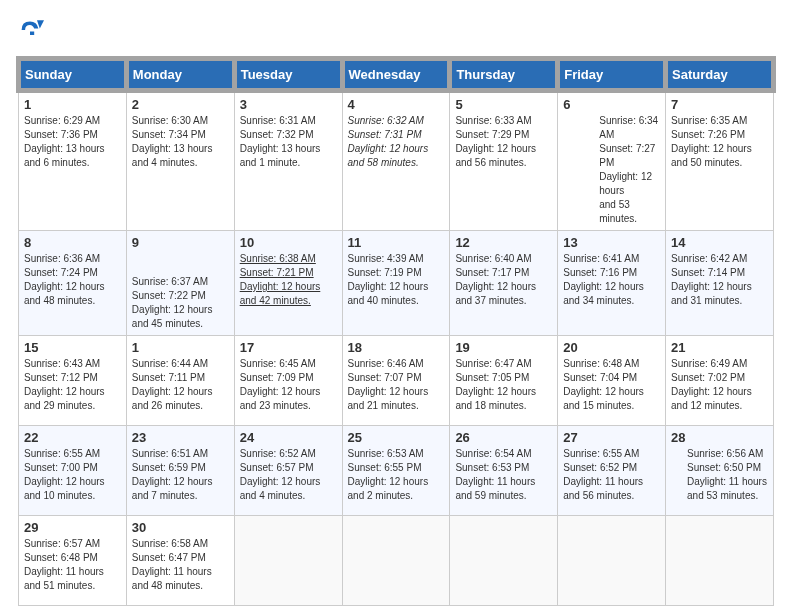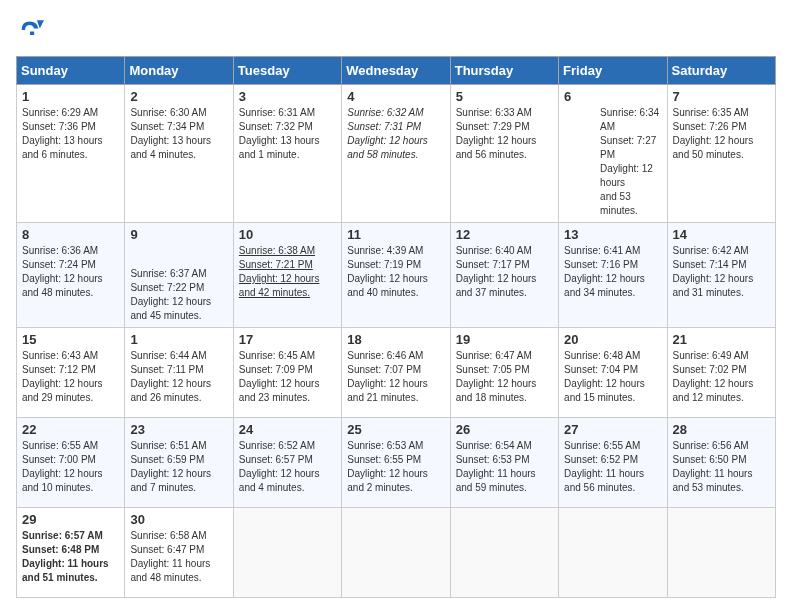--- a/index.html
+++ b/index.html
@@ -42,21 +42,21 @@
       border-collapse: collapse;
       table-layout: fixed;
     }
     thead tr th {
       background-color: #2a6db5;
       color: #fff;
       font-size: 13px;
       font-weight: bold;
       padding: 6px 4px;
       text-align: left;
-      border: 1px solid #a3a3a3;
+      border: 5px solid #a3a3a3;
     }
     tbody tr td {
       vertical-align: top;
       border: 1px solid #ccc;
       padding: 4px 5px;
       font-size: 10px;
       color: #333;
       height: 90px;
       background: #fff;
     }
@@ -302,30 +302,30 @@
         </td>
         <td>
           <span class="day-num">27</span>
           <div class="day-info" style="white-space: pre-wrap;">Sunrise: 6:55 AM
 Sunset: 6:52 PM
 Daylight: 11 hours
 and 56 minutes.</div>
         </td>
         <td>
           <span class="day-num">28</span>
-          <div class="day-info" style="white-space: pre-wrap;">Sunrise: 6:56 AM
+          <div class="day-info" style="white-space: pre-wrap; margin-left: 16px;">Sunrise: 6:56 AM
 Sunset: 6:50 PM
 Daylight: 11 hours
 and 53 minutes.</div>
         </td>
       </tr>
       <tr>
         <td>
           <span class="day-num">29</span>
-          <div class="day-info" style="white-space: pre-wrap; font-weight: bold;">Sunrise: 6:57 AM
+          <div class="day-info" style="white-space: pre-wrap;">Sunrise: 6:57 AM
 Sunset: 6:48 PM
 Daylight: 11 hours
 and 51 minutes.</div>
         </td>
         <td>
           <span class="day-num">30</span>
           <div class="day-info" style="white-space: pre-wrap;">Sunrise: 6:58 AM
 Sunset: 6:47 PM
 Daylight: 11 hours
 and 48 minutes.</div>

